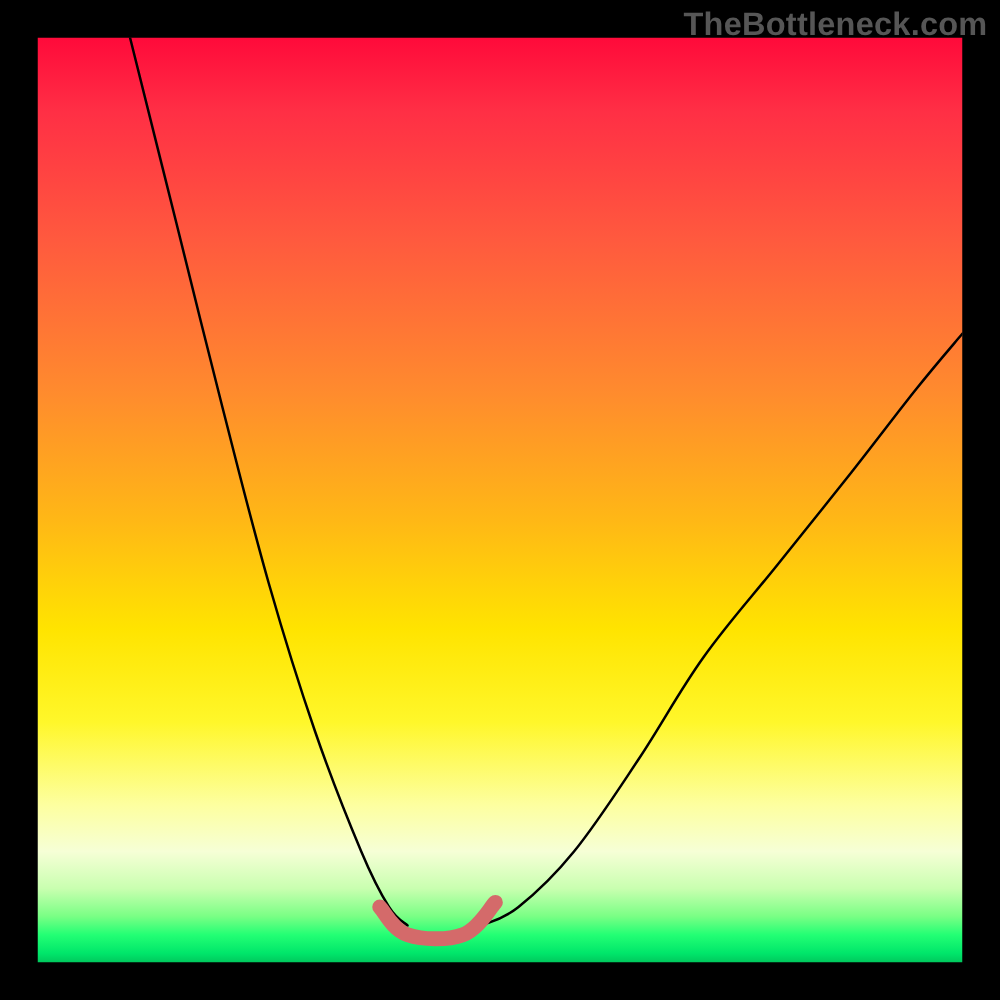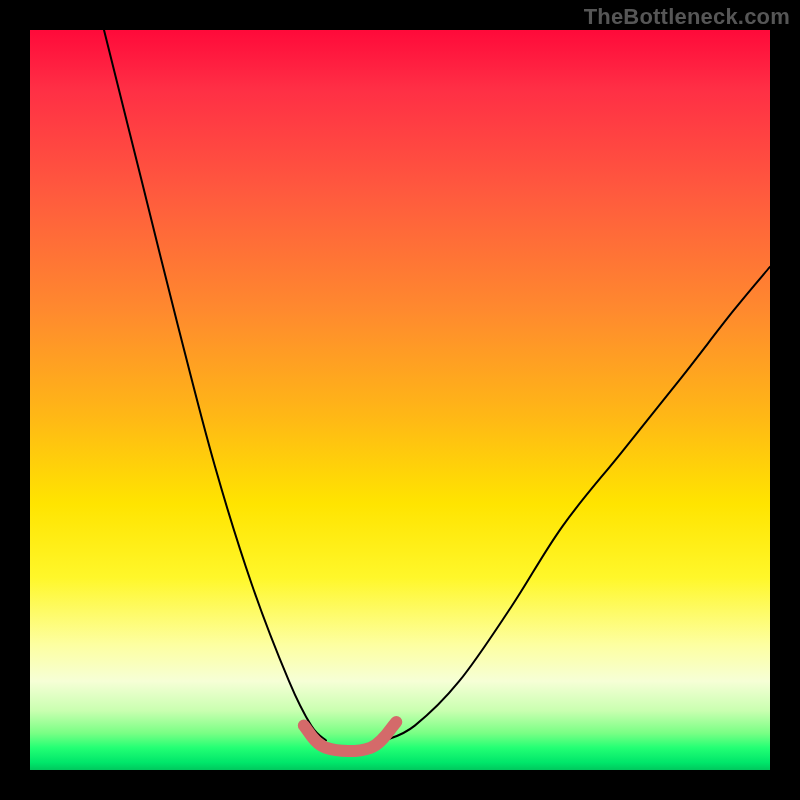--- a/index.html
+++ b/index.html
@@ -17,21 +17,21 @@
     top: 0;
     width: 800px;
     height: 800px;
     background: #000;
   }
   .watermark {
     position: absolute;
     right: 10px;
     top: 4px;
     color: #565656;
-    font-size: 22px;
+    font-size: 26px;
     font-weight: 600;
     letter-spacing: 0.2px;
     user-select: none;
   }
   .plot {
     position: absolute;
     left: 30px;
     top: 30px;
     width: 740px;
     height: 740px;

